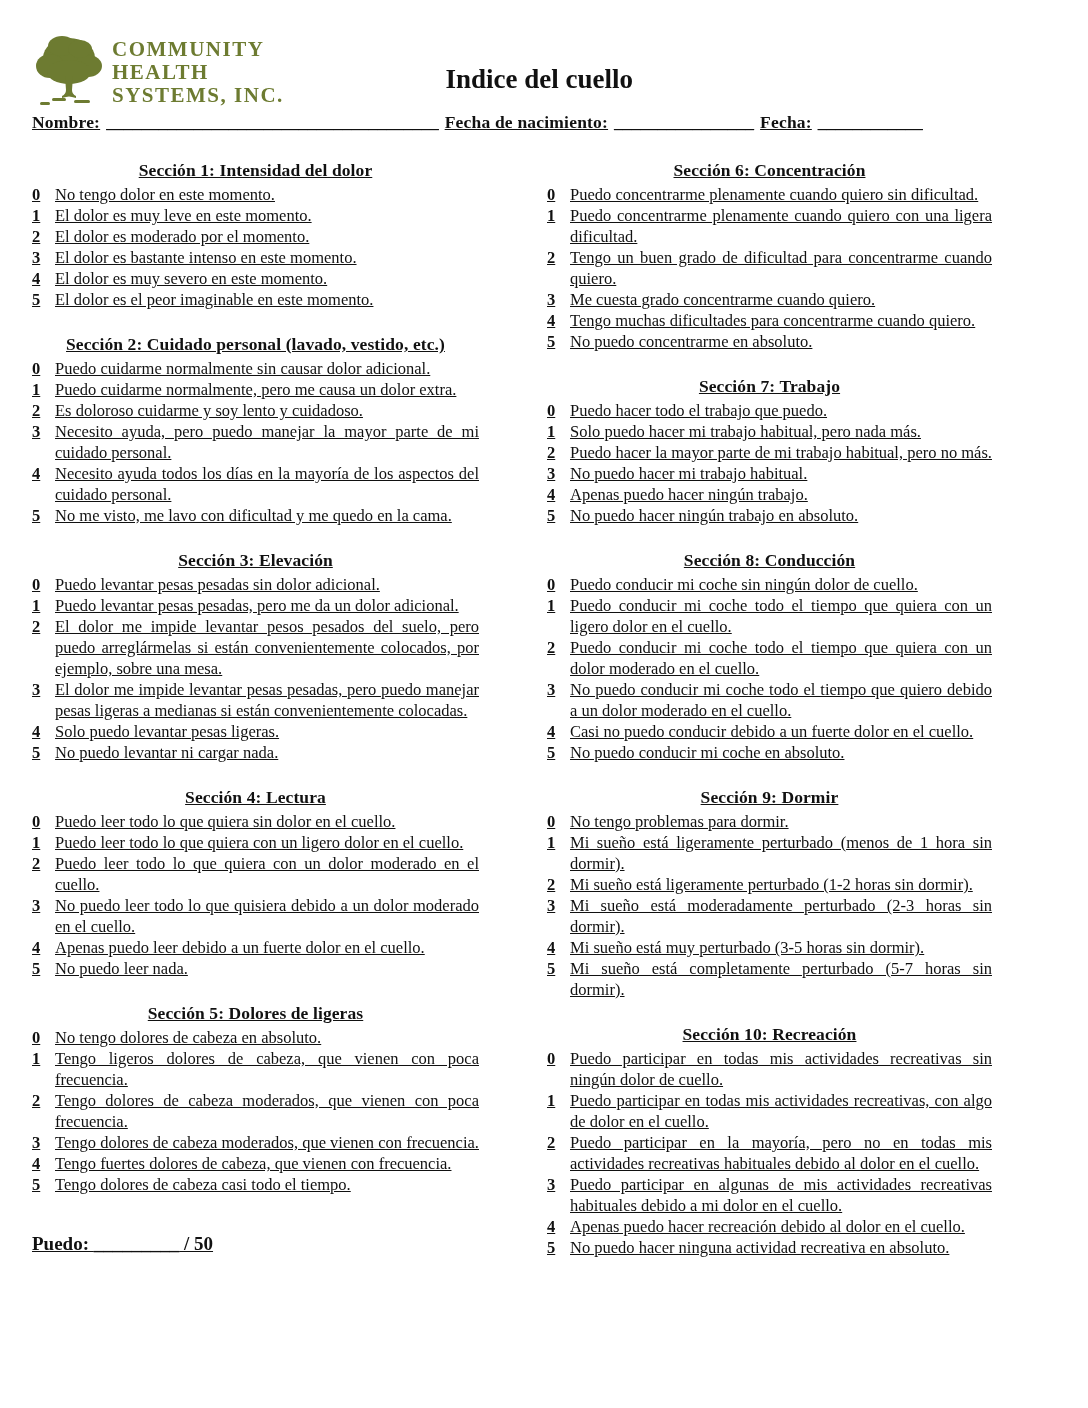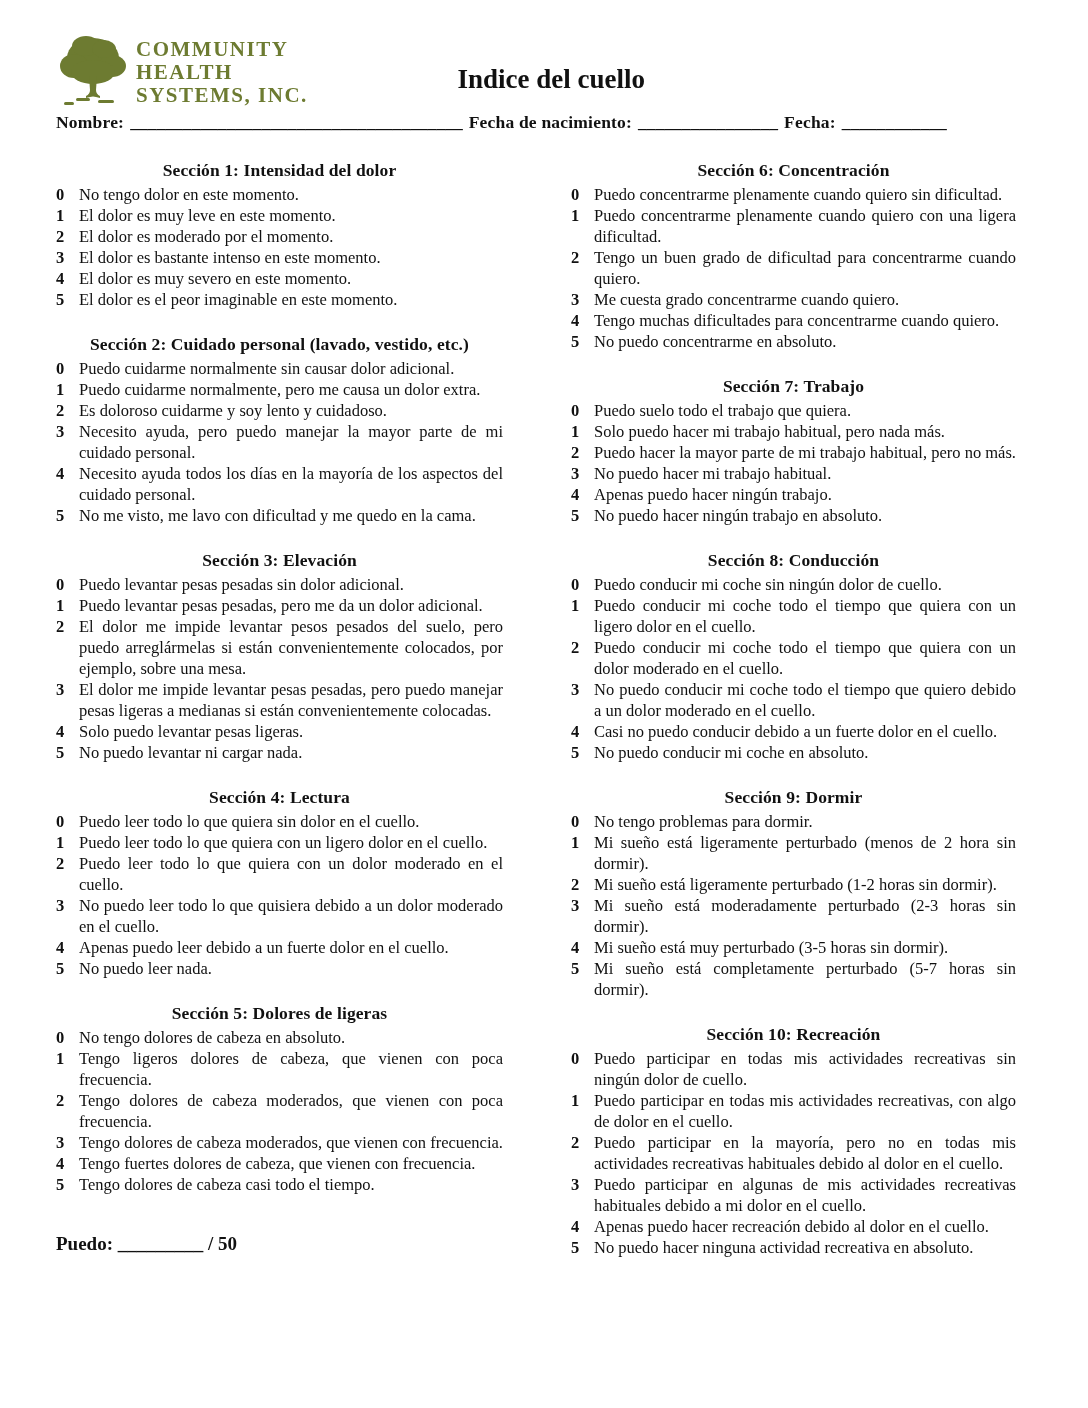--- a/index.html
+++ b/index.html
@@ -7,22 +7,23 @@
   body {
     width: 1088px;
     height: 1408px;
     font-family: "Liberation Serif", serif;
     color: #111111;
     overflow: hidden;
   }
   .page {
     width: 1088px;
     height: 1408px;
-    padding: 30px 64px 0 56px;
+    padding: 30px 64px 0 32px;
     position: relative;
+    text-decoration: underline;
   }
 
   
   .header { position: relative; height: 82px; }
   .logo {
     position: absolute;
     left: 0; top: 2px;
     display: flex;
     align-items: flex-start;
     gap: 6px;
@@ -351,21 +352,21 @@
     <span class="txt">No puedo concentrarme en absoluto.</span>
   </li>
 </ul>
   </section>
 
   <section class="survey-section">
     <h2 class="section-title">Sección 7: Trabajo</h2>
     <ul class="items">
   <li class="item">
     <span class="num">0</span>
-    <span class="txt">Puedo suelo todo el trabajo que quiera.</span>
+    <span class="txt">Puedo hacer todo el trabajo que puedo.</span>
   </li>
 
   <li class="item">
     <span class="num">1</span>
     <span class="txt">Solo puedo hacer mi trabajo habitual, pero nada más.</span>
   </li>
 
   <li class="item">
     <span class="num">2</span>
     <span class="txt">Puedo hacer la mayor parte de mi trabajo habitual, pero no más.</span>
@@ -426,21 +427,21 @@
   <section class="survey-section">
     <h2 class="section-title">Sección 9: Dormir</h2>
     <ul class="items">
   <li class="item">
     <span class="num">0</span>
     <span class="txt">No tengo problemas para dormir.</span>
   </li>
 
   <li class="item">
     <span class="num">1</span>
-    <span class="txt">Mi sueño está ligeramente perturbado (menos de 2 hora sin dormir).</span>
+    <span class="txt">Mi sueño está ligeramente perturbado (menos de 1 hora sin dormir).</span>
   </li>
 
   <li class="item">
     <span class="num">2</span>
     <span class="txt">Mi sueño está ligeramente perturbado (1-2 horas sin dormir).</span>
   </li>
 
   <li class="item">
     <span class="num">3</span>
     <span class="txt">Mi sueño está moderadamente perturbado (2-3 horas sin dormir).</span>

